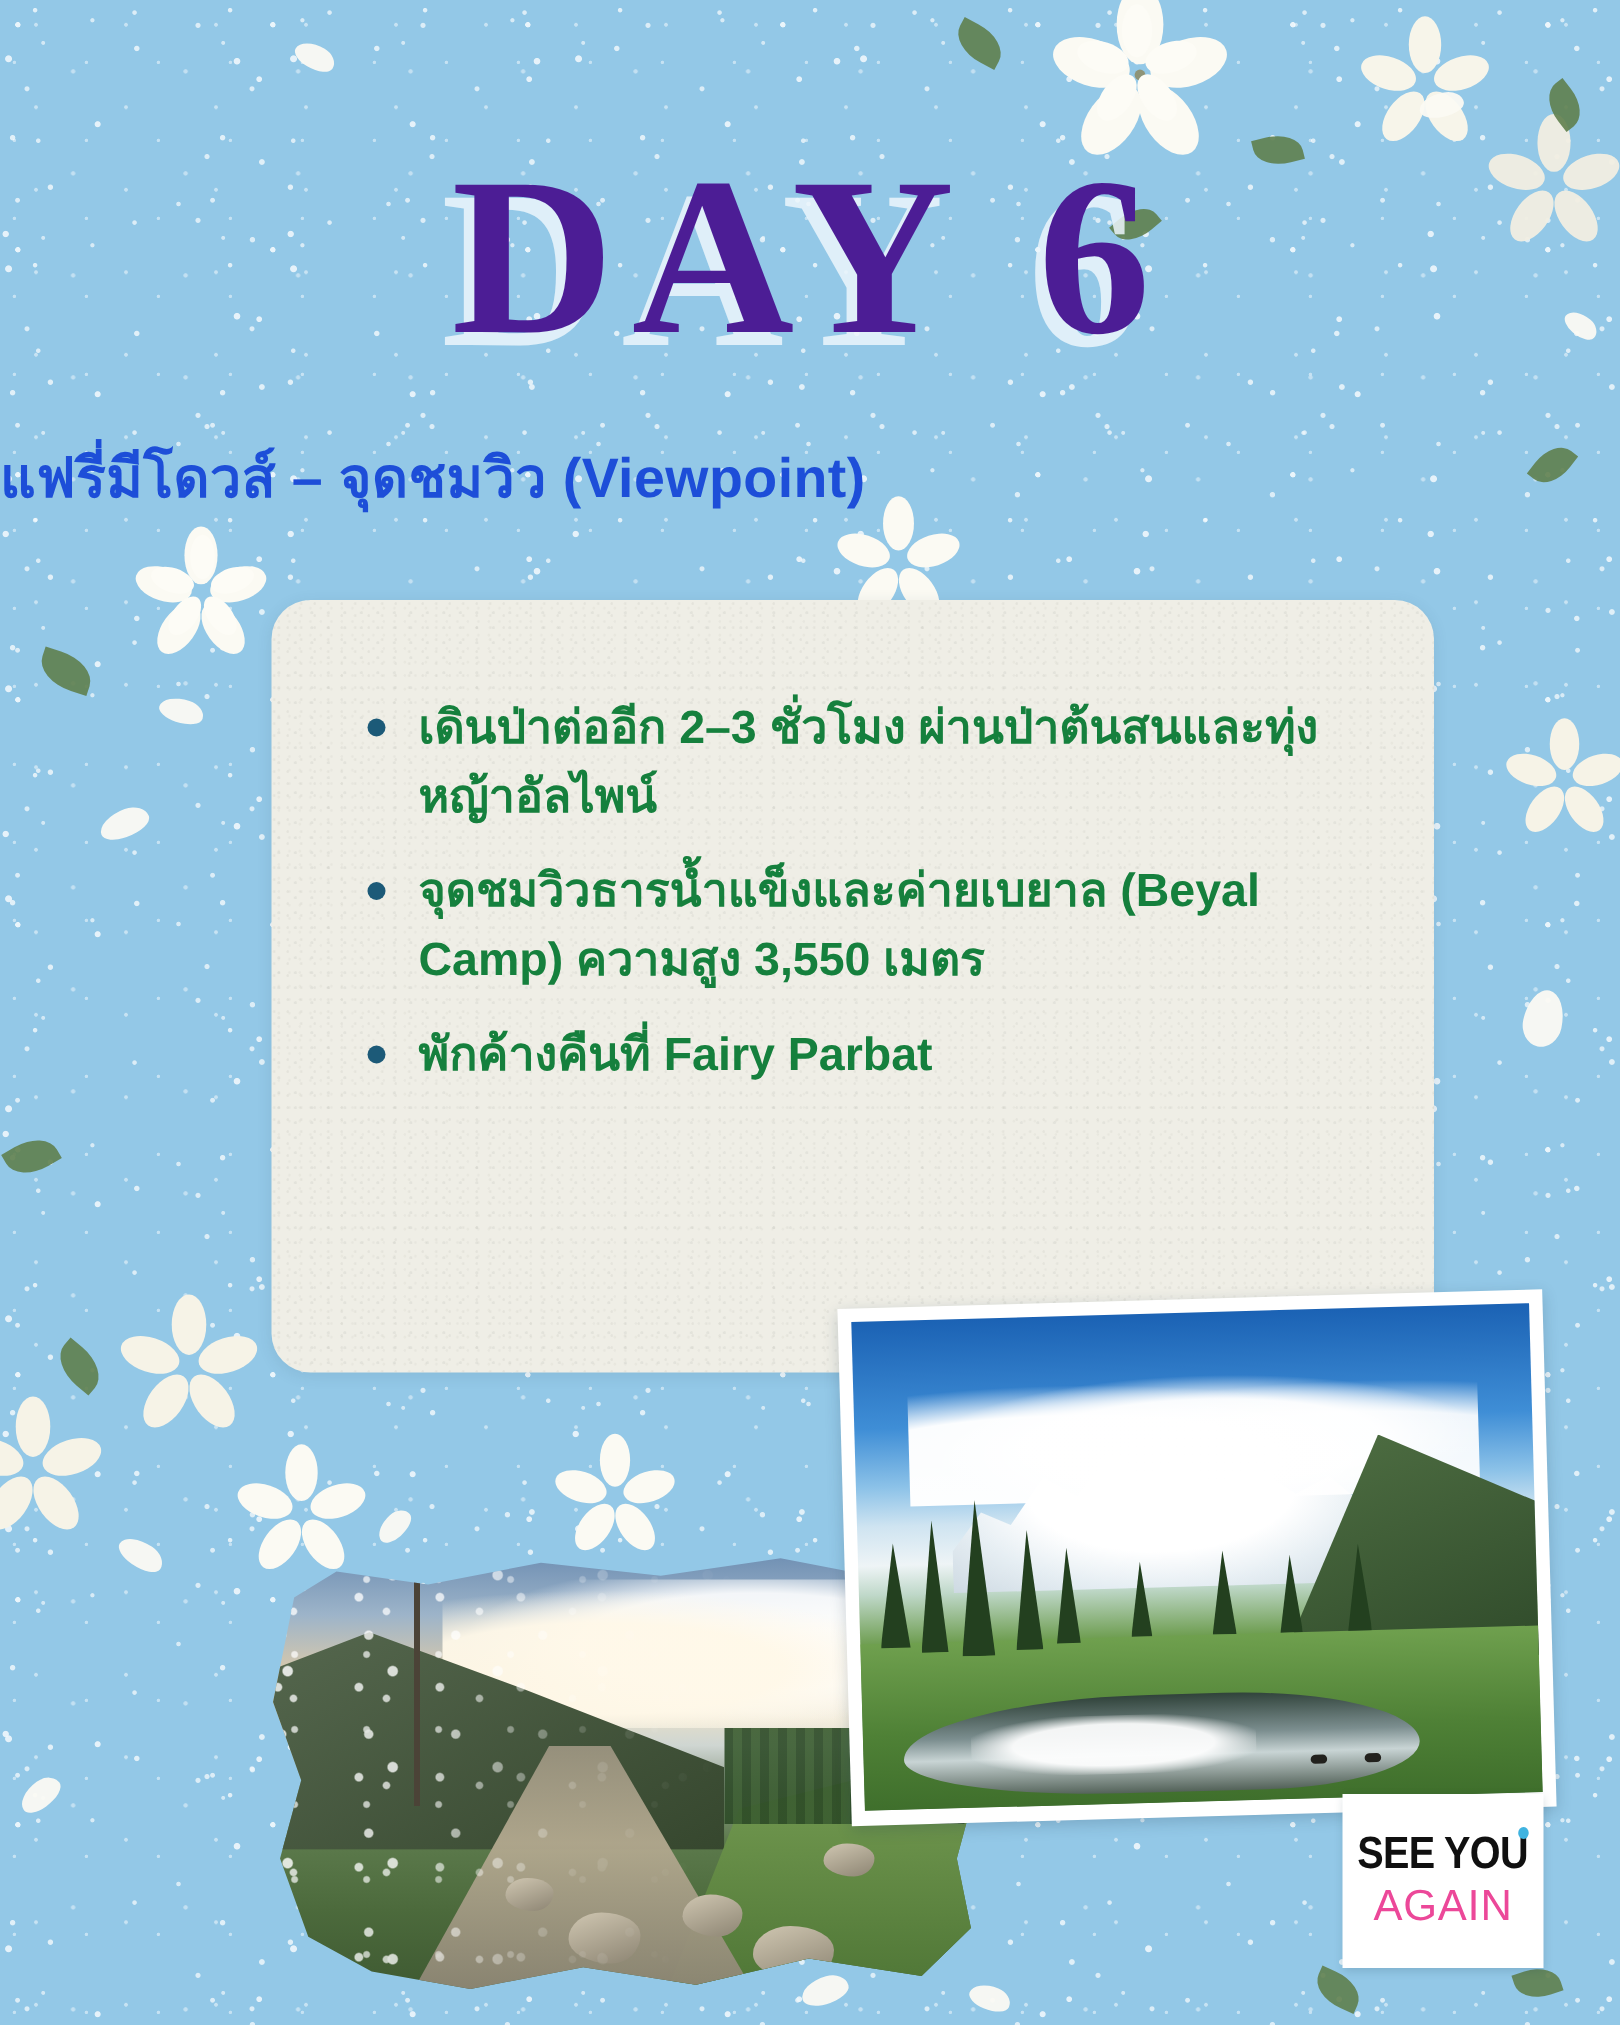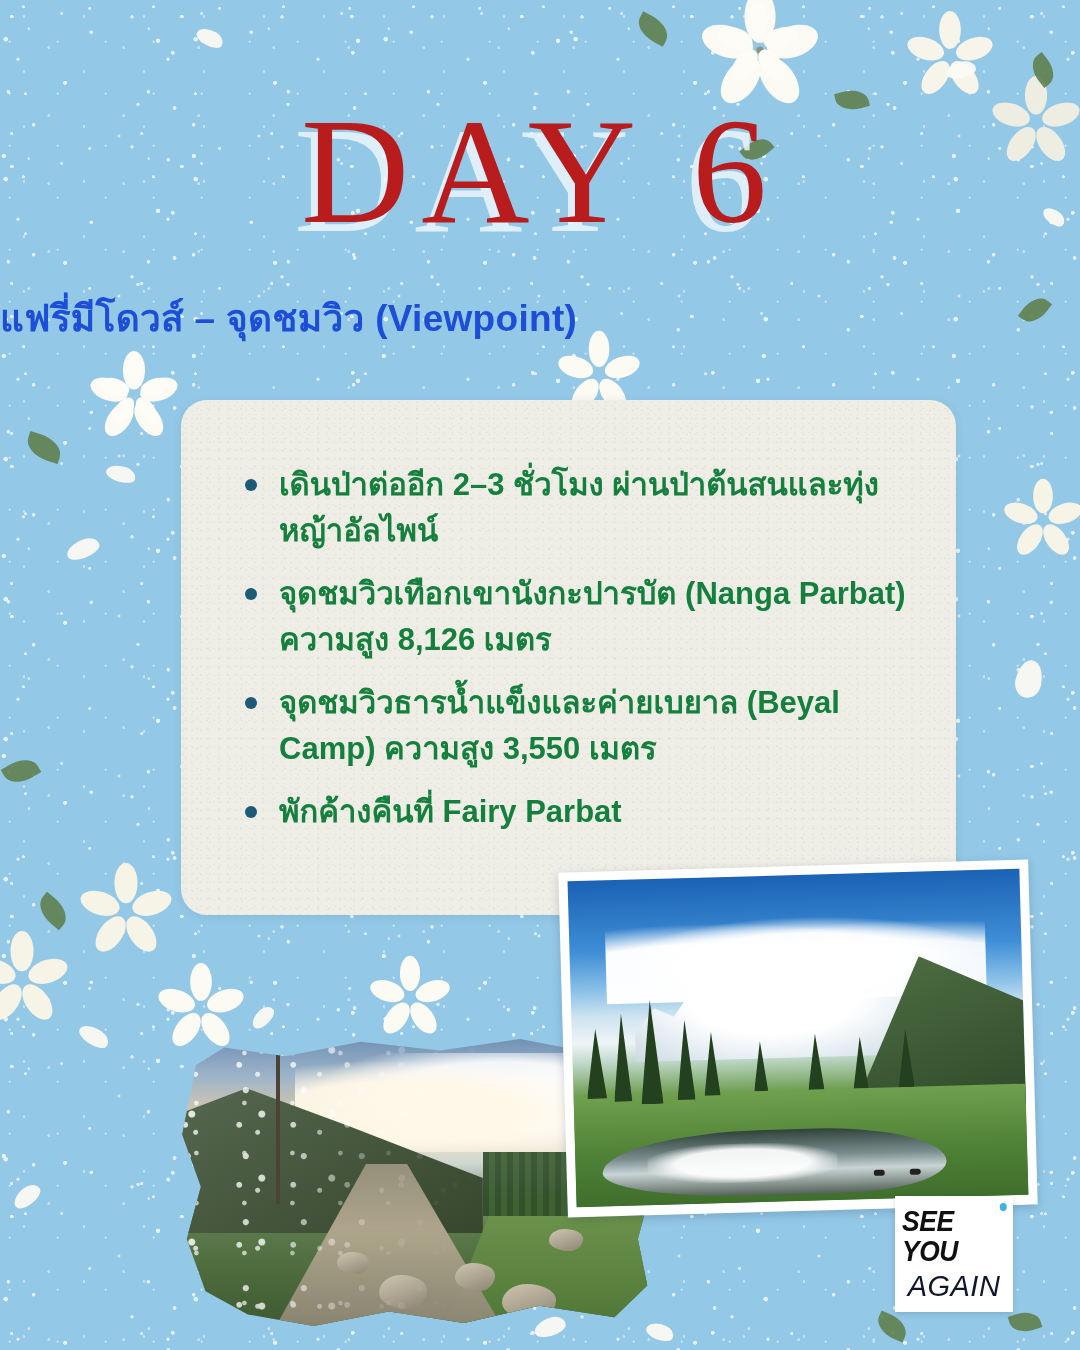--- a/index.html
+++ b/index.html
@@ -53,21 +53,21 @@
   
   .deco{position:absolute;pointer-events:none;}
   .petal{position:absolute;pointer-events:none;background:#fbfaf3;border-radius:60% 40% 55% 45%/60% 55% 45% 40%;opacity:.95;}
   .leaf{position:absolute;pointer-events:none;background:#5f7f4e;border-radius:0 70% 0 70%;opacity:.9;}
 
   
   .title{
     position:absolute;left:0;right:0;top:96px;text-align:center;
     font-family:"Liberation Serif", serif;
     font-size:150px;line-height:1;letter-spacing:12px;
-    color:#b91c1c;font-weight:400;
+    color:#4c1d95;font-weight:700;
     text-shadow:-7px 9px 0 rgba(236,246,252,.85);
   }
   .subtitle{
     position:absolute;left:0;right:0;top:288px;
     font-size:37px;font-weight:700;color:#1d4ed8;letter-spacing:.3px;
   }
 
   
   .card{
     position:absolute;left:181px;top:400px;width:775px;height:515px;
@@ -165,36 +165,35 @@
       radial-gradient(circle at 10% 82%, rgba(255,255,255,.9)  0 2.6px, transparent 3.6px),
       radial-gradient(circle at 30% 34%, rgba(255,255,255,.8)  0 1.8px, transparent 2.8px);
     background-size:70px 64px,54px 60px,62px 58px,58px 66px,48px 50px;
     opacity:.9;
     -webkit-mask-image:linear-gradient(100deg, rgba(0,0,0,1) 0%, rgba(0,0,0,.9) 24%, rgba(0,0,0,.15) 46%, rgba(0,0,0,0) 62%);
             mask-image:linear-gradient(100deg, rgba(0,0,0,1) 0%, rgba(0,0,0,.9) 24%, rgba(0,0,0,.15) 46%, rgba(0,0,0,0) 62%);
   }
 
   
   .logo{
-    position:absolute;left:895px;top:1196px;width:118px;height:116px;
+    position:absolute;left:895px;top:1196px;width:134px;height:116px;
     background:#fff;display:flex;flex-direction:column;
     align-items:center;justify-content:center;
     box-shadow:0 2px 6px rgba(30,60,80,.18);
-    font-style:italic;
   }
   .logo .l1{
     position:relative;font-size:30px;font-weight:700;color:#101010;
     letter-spacing:-.5px;line-height:1;transform:scaleX(.88);
   }
   .logo .l1 .accent{
     position:absolute;right:-1px;top:-3px;width:8px;height:8px;
     border-radius:50%;background:#3fb3e0;
   }
   .logo .l2{
-    font-size:29px;font-weight:400;color:#0f172a;
+    font-size:29px;font-weight:400;color:#ec4899;
     letter-spacing:.5px;line-height:1.12;margin-top:4px;
   }
 </style>
 </head>
 <body>
 
 <div class="speckle"></div>
 <div class="speckle2"></div>
 
 <div>
@@ -335,24 +334,20 @@
 </div>
 
 <div class="title">DAY 6</div>
 <div class="subtitle">แฟรี่มีโดวส์ – จุดชมวิว (Viewpoint)</div>
 
 <div class="card">
   <ul class="bullets">
     <li>
       <span class="dot"></span>
       <span>เดินป่าต่ออีก 2–3 ชั่วโมง ผ่านป่าต้นสนและทุ่งหญ้าอัลไพน์</span>
-    </li>
-    <li>
-      <span class="dot"></span>
-      <span>จุดชมวิวเทือกเขานังกะปารบัต (Nanga Parbat) ความสูง 8,126 เมตร</span>
     </li>
     <li>
       <span class="dot"></span>
       <span>จุดชมวิวธารน้ำแข็งและค่ายเบยาล (Beyal Camp) ความสูง 3,550 เมตร</span>
     </li>
     <li>
       <span class="dot"></span>
       <span> พักค้างคืนที่ Fairy Parbat</span>
     </li>
   </ul>

